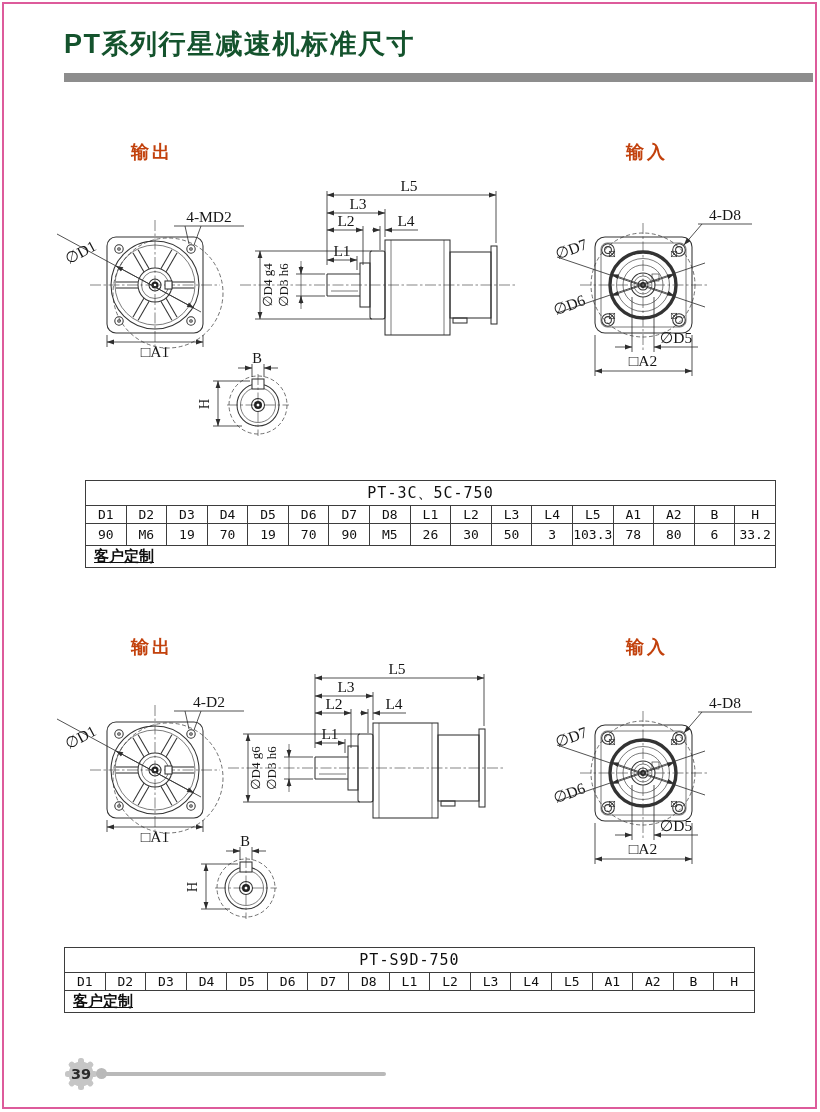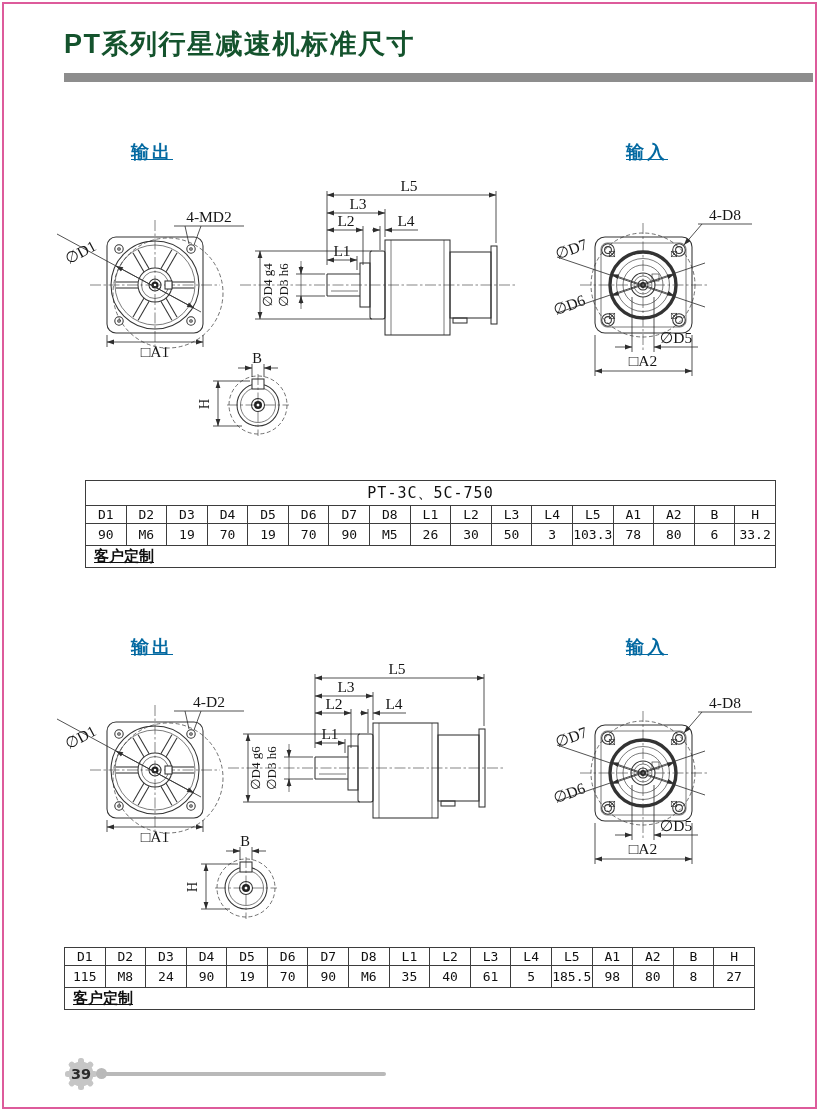--- a/index.html
+++ b/index.html
@@ -1,20 +1,20 @@
 <!DOCTYPE html>
 <html><head>
 <meta charset="utf-8">
 <style>
   html,body{margin:0;padding:0;background:#fff;}
   body{width:820px;height:1112px;position:relative;font-family:"Liberation Sans",sans-serif;overflow:hidden;}
   .page-border{position:absolute;left:2px;top:2px;right:3px;bottom:3px;border:2.5px solid #dd5b9b;pointer-events:none;}
   .page-title{position:absolute;left:64px;top:26px;font:700 27px "Liberation Sans",sans-serif;color:#14532d;letter-spacing:1.5px;white-space:nowrap;}
   .title-rule{position:absolute;left:64px;top:73px;width:749px;height:9px;background:#8d8d8d;}
-  .lbl-cjk{position:absolute;font:700 18px "Liberation Sans",sans-serif;color:#0369a1;letter-spacing:3px;white-space:nowrap;text-decoration:underline;}
+  .lbl-cjk{position:absolute;font:700 18px "Liberation Sans",sans-serif;color:#c2410c;letter-spacing:3px;white-space:nowrap;}
   .drawing{position:absolute;overflow:visible;}
   svg g.s, svg g.dim{stroke:#333;fill:none;}
   svg g.s{stroke-width:1.05px;}
   svg g.dim{stroke-width:.85px;}
   .thin{stroke-width:.65px !important;}
   .thick{stroke-width:3.4px !important;}
   .dash{stroke-dasharray:4 2.5;stroke-width:.7px !important;}
   .cl{stroke-dasharray:11 2.5 2.5 2.5;stroke-width:.6px !important;}
   svg text{font-family:"Liberation Serif","DejaVu Serif",serif;fill:#161616;stroke:none;font-size:15.5px;}
   svg text.small{font-size:13px;}
@@ -490,58 +490,42 @@
         <col>
         <col>
         <col>
         <col>
         <col>
         <col>
         <col>
         <col>
       </colgroup>
     <tbody>
+        <tr class="t-title">
+          <td colspan="17">PT-S9D-750</td>
+        </tr>
     <tr class="t-head">
           <td>D1</td>
           <td>D2</td>
           <td>D3</td>
           <td>D4</td>
           <td>D5</td>
           <td>D6</td>
           <td>D7</td>
           <td>D8</td>
           <td>L1</td>
           <td>L2</td>
           <td>L3</td>
           <td>L4</td>
           <td>L5</td>
           <td>A1</td>
           <td>A2</td>
           <td>B</td>
           <td>H</td>
         </tr>
-    <tr class="t-vals">
-          <td>115</td>
-          <td>M8</td>
-          <td>24</td>
-          <td>90</td>
-          <td>19</td>
-          <td>70</td>
-          <td>90</td>
-          <td>M6</td>
-          <td>35</td>
-          <td>40</td>
-          <td>61</td>
-          <td>5</td>
-          <td>185.5</td>
-          <td>98</td>
-          <td>80</td>
-          <td>8</td>
-          <td>27</td>
-        </tr>
     <tr class="t-foot">
           <td colspan="17">客户定制</td>
         </tr>
   </tbody>
     </table>
 </div>
 
 <svg class="drawing" style="left:63px;top:1056px;" width="36" height="36" viewBox="0 0 36 36">
   <g fill="#c6c6c6">
     <rect x="15" y="2" width="6" height="32" rx="2.5"></rect>

